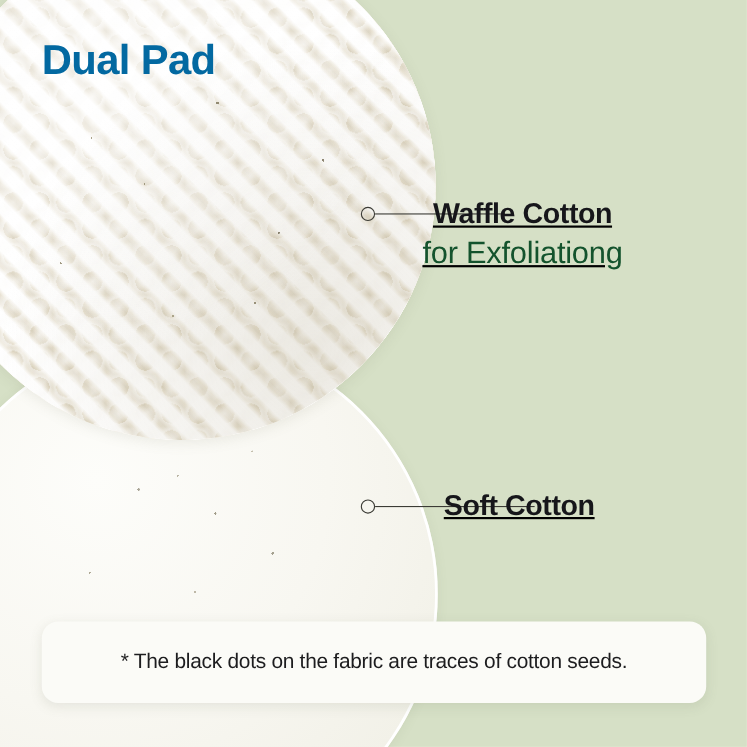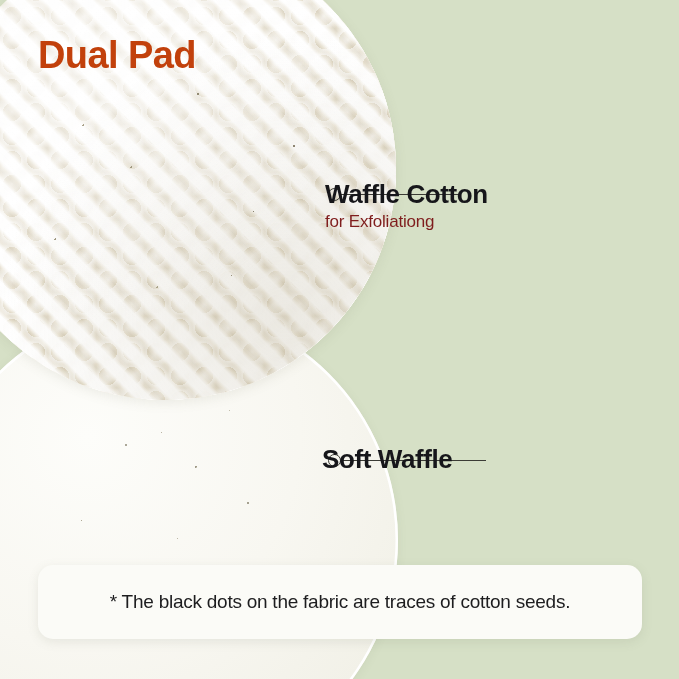--- a/index.html
+++ b/index.html
@@ -134,21 +134,21 @@
   }
 
   
   #page-title {
     position: absolute;
     left: 38px;
     top: 34px;
     font-size: 38px;
     font-weight: 700;
     letter-spacing: -0.6px;
-    color: #c2410c;
+    color: #0369a1;
     white-space: nowrap;
   }
 
   
   .callout { position: absolute; }
   .leader {
     position: absolute;
     display: flex;
     align-items: center;
   }
@@ -161,34 +161,35 @@
     box-sizing: border-box;
     flex: 0 0 auto;
   }
   .leader-line {
     height: 1.3px;
     background: #3b3b35;
     flex: 0 0 auto;
   }
   .callout-text {
     position: absolute;
-    text-align: left;
+    text-align: center;
     white-space: nowrap;
+    text-decoration: underline;
   }
   .callout-title {
     font-size: 26px;
     font-weight: 700;
     color: #16161a;
     letter-spacing: -0.4px;
     line-height: 1.1;
   }
   .callout-sub {
-    font-size: 17px;
+    font-size: 28px;
     font-weight: 400;
-    color: #7f1d1d;
+    color: #14532d;
     letter-spacing: -0.2px;
     line-height: 1.5;
   }
 
   
   #note-box {
     position: absolute;
     left: 38px;
     top: 565px;
     width: 604px;
@@ -237,21 +238,21 @@
       <div class="callout-sub">for Exfoliationg</div>
     </div>
   </div>
 
   <div class="callout">
     <div class="leader" style="left:328px; top:454px;">
       <span class="leader-dot"></span>
       <span class="leader-line" style="width:145px;"></span>
     </div>
     <div class="callout-text" style="left:322px; top:445px; width:300px;">
-      <div class="callout-title">Soft Waffle</div>
+      <div class="callout-title">Soft Cotton</div>
     </div>
   </div>
 
   <div id="note-box">
     <div class="note-line">* The black dots on the fabric are traces of cotton seeds.</div>
   </div>
 
 </div>
 
 </body></html>

